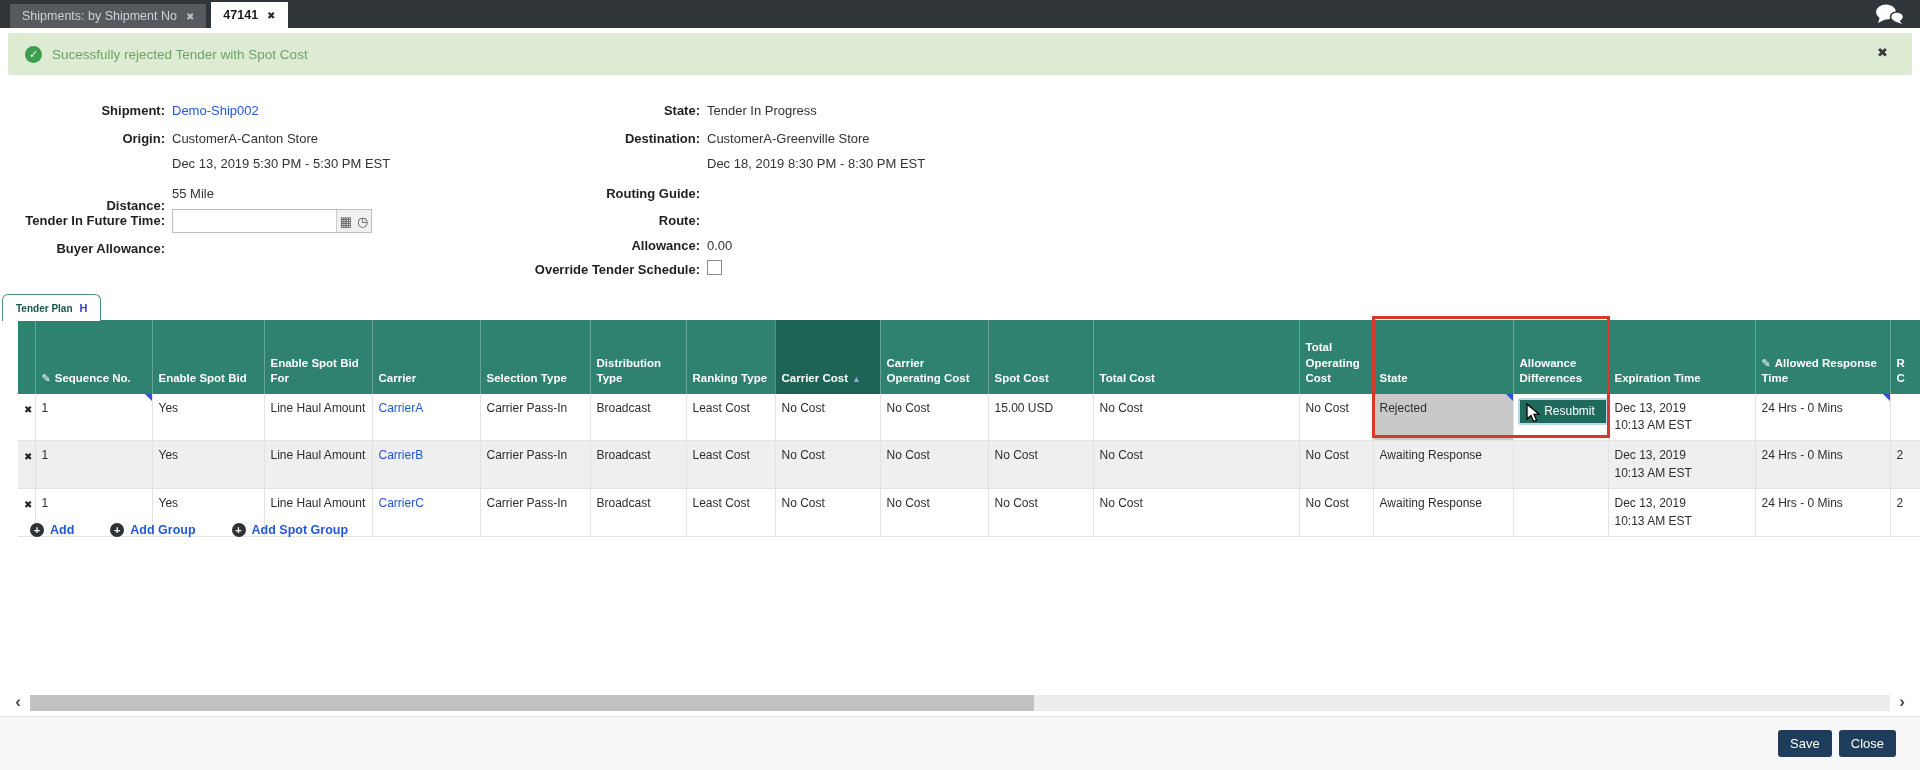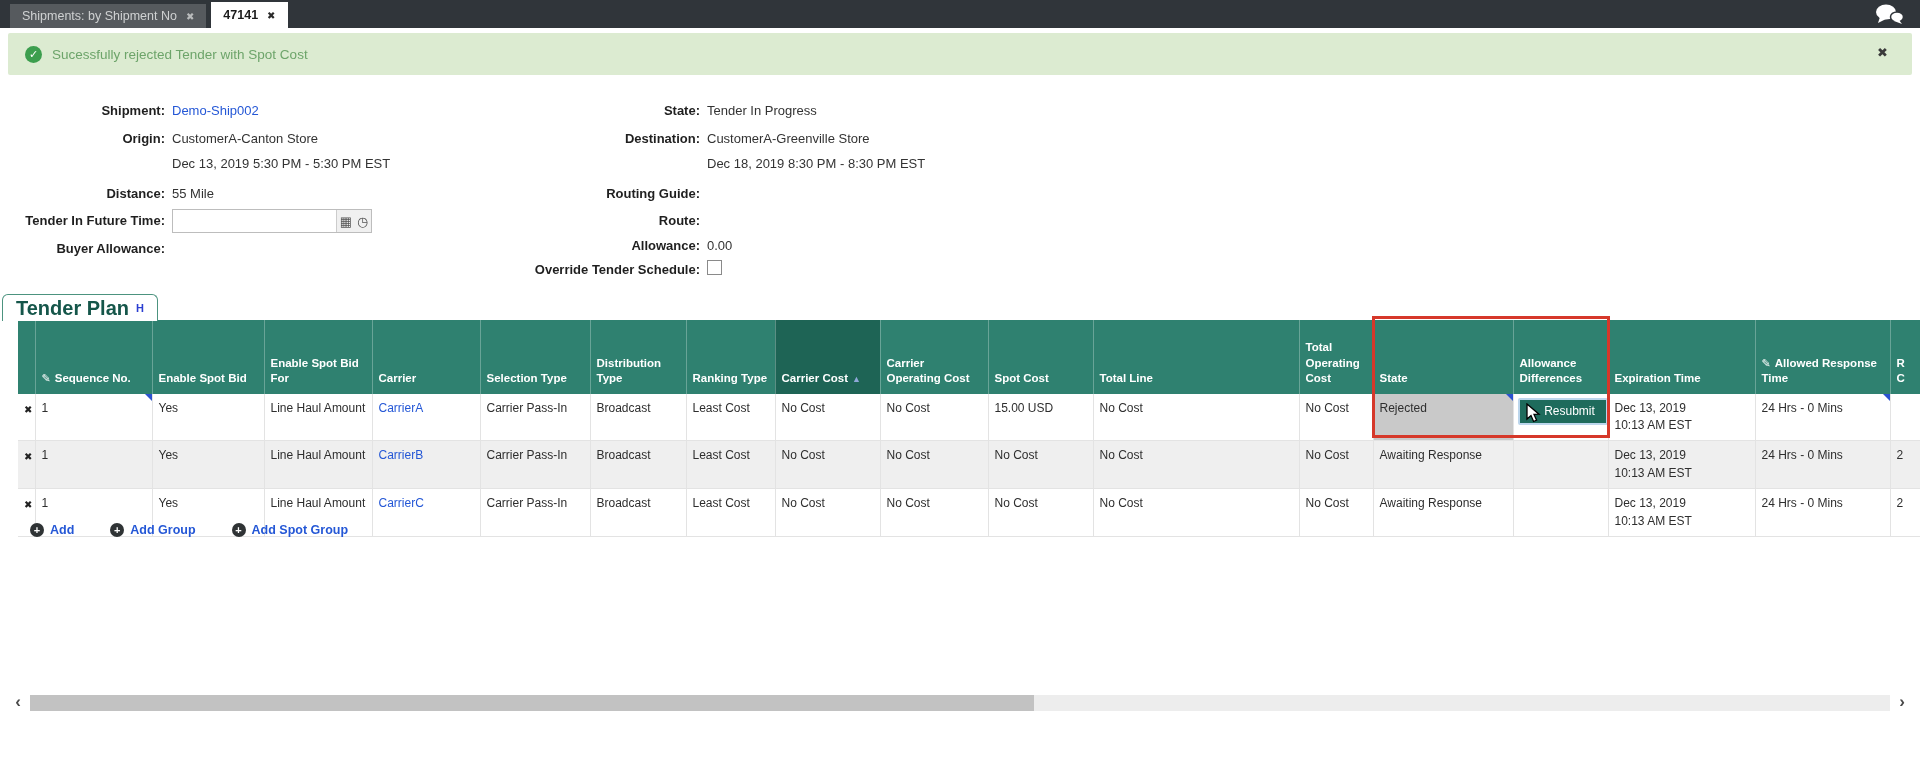--- a/index.html
+++ b/index.html
@@ -30,21 +30,21 @@
   .lbl-r { position:absolute; right:1220px; text-align:center; }   
   .val-r { position:absolute; left:707px; }
   a.link { color:#2457d6; text-decoration:none; }
   .dt-input { position:absolute; left:172px; top:209px; width:200px; height:24px; border:1px solid #bdbdbd; background:#fff; display:flex; }
   .dt-input input { flex:1; border:0; outline:none; font-size:12px; padding:0 4px; background:transparent; }
   .dt-icons { width:46px; background:#f0f0f0; border-left:1px solid #ccc; display:flex; align-items:center; justify-content:center; gap:5px; color:#555; font-size:13px; }
   .checkbox { display:inline-block; width:15px; height:15px; border:1px solid #8a8a8a; background:#fff; vertical-align:-3px; }
 
   
   .tp-tab { position:absolute; left:2px; top:294px; height:27px; background:#fff; border:1px solid #4c937f; border-bottom:none; border-radius:6px 6px 0 0; display:flex; align-items:center; padding:0 13px; z-index:3; }
-  .tp-tab .tp-label { color:#15564a; font-weight:bold; font-size:20px; }
+  .tp-tab .tp-label { color:#15564a; font-weight:bold; font-size:10px; }
   .tp-tab .tp-pin { color:#2b3fd1; font-weight:bold; font-size:11px; margin-left:7px; }
 
   
   .grid-wrap { position:absolute; left:18px; top:320px; width:1902px; overflow:hidden; }
   table.grid { border-collapse:collapse; table-layout:fixed; width:1942px; }
   .grid th { background:#2f8170; color:#fff; font-size:11.5px; font-weight:bold; text-align:left; vertical-align:bottom; padding:20px 6px 7px 6px; height:70px; border-right:1px solid rgba(255,255,255,.28); line-height:1.35; }
   .grid th.sorted { background:#1e6455; }
   .grid td { font-size:12px; color:#2e2e2e; vertical-align:top; padding:6px 6px; height:41px; border-right:1px solid #e3e3e3; border-bottom:1px solid #e3e3e3; line-height:1.45; position:relative; }
   .grid tr.alt td { background:#efefef; }
   .grid td.del { font-size:10px; font-weight:bold; color:#222; padding-top:9px; cursor:pointer; }
@@ -108,21 +108,21 @@
   </div>
 
   <div class="frm-row lbl-l frm-label" style="top:103px;">Shipment:</div>
   <div class="frm-row val-l" style="top:103px;"><a class="link" href="#">Demo-Ship002</a></div>
 
   <div class="frm-row lbl-l frm-label" style="top:131px;">Origin:</div>
   <div class="frm-row val-l" style="top:131px;">CustomerA-Canton Store</div>
 
   <div class="frm-row val-l" style="top:156px;">Dec 13, 2019 5:30 PM  -  5:30 PM EST</div>
 
-  <div class="frm-row lbl-l frm-label" style="top:186px;">Distance:</div>
+  <div class="frm-row lbl-l frm-label" style="top:198px;">Distance:</div>
   <div class="frm-row val-l" style="top:186px;">55 Mile</div>
 
   <div class="frm-row lbl-l frm-label" style="top:213px;">Tender In Future Time:</div>
   <div class="dt-input">
     <input type="text" value="" style="">
     <span class="dt-icons">
       <span>▦</span>
       <span>◷</span>
     </span>
   </div>
@@ -179,21 +179,21 @@
           <th><span class="pencil">✎</span><span>Sequence No.</span></th>
           <th>Enable Spot Bid</th>
           <th>Enable Spot Bid For</th>
           <th>Carrier</th>
           <th>Selection Type</th>
           <th>Distribution Type</th>
           <th>Ranking Type</th>
           <th class="sorted"><span>Carrier Cost</span><span class="sort-arrow">▲</span></th>
           <th>Carrier Operating Cost</th>
           <th>Spot Cost</th>
-          <th>Total Line</th>
+          <th>Total Cost</th>
           <th>Total Operating Cost</th>
           <th>State</th>
           <th>Allowance Differences</th>
           <th>Expiration Time</th>
           <th><span class="pencil">✎</span><span>Allowed Response Time</span></th>
           <th class="pre">R
 C</th>
         </tr>
       </thead>
       <tbody>
@@ -289,14 +289,18 @@
   </div>
 
   <div class="hscroll">
     <span class="hs-arrow hs-left">‹</span>
     <div class="hs-track">
       <div class="hs-thumb"></div>
     </div>
     <span class="hs-arrow hs-right">›</span>
   </div>
 
+  <div class="footer">
+    <button>Save</button>
+    <button>Close</button>
+  </div>
 
 </div>
 
 </body></html>

